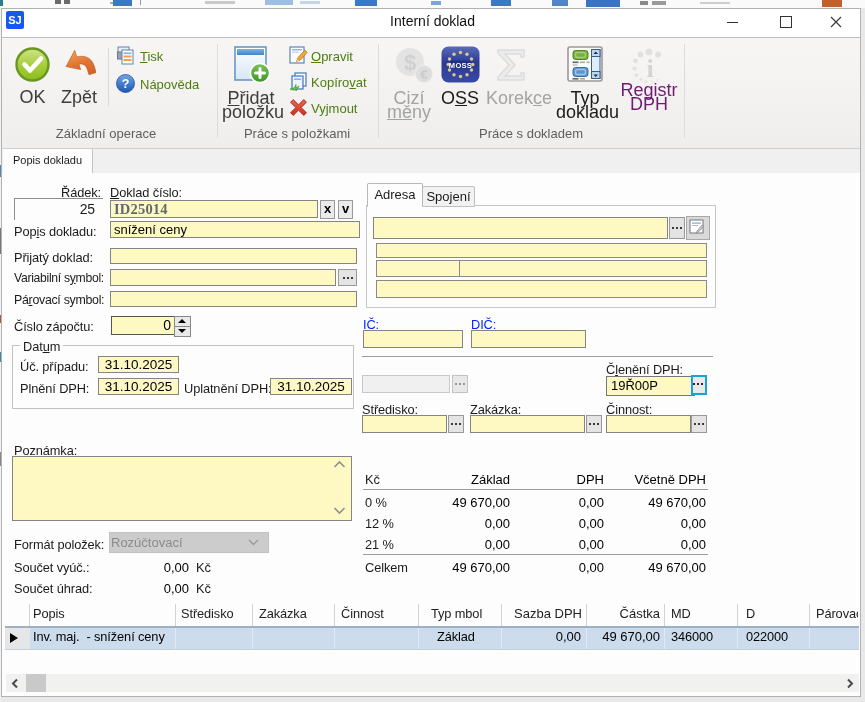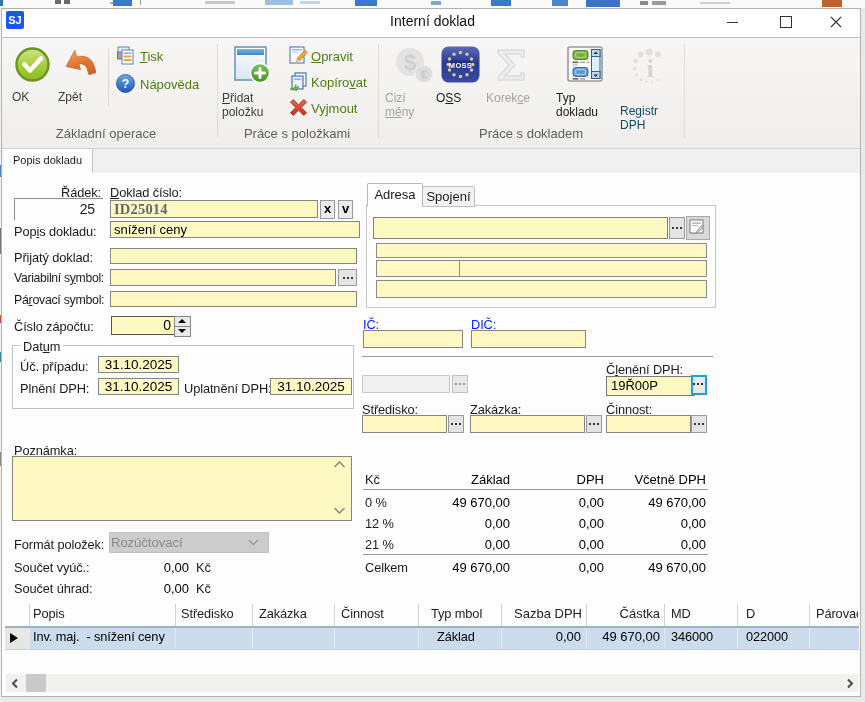--- a/index.html
+++ b/index.html
@@ -3,21 +3,21 @@
 <style>
 html,body{margin:0;padding:0}
 body{width:865px;height:702px;position:relative;overflow:hidden;background:#e9e9e9;
  font-family:"Liberation Sans",sans-serif;-webkit-font-smoothing:antialiased}
 .ab{position:absolute}
 .lb{position:absolute;font-size:12.8px;letter-spacing:-0.1px;color:#1b1b1b;white-space:nowrap}
 .inp{position:absolute;background:#fef9c3;border:1px solid #848484}
 .btn{position:absolute;background:#e9e9e9;border:1px solid #999;}
 .dots::after{content:"";position:absolute;left:50%;top:50%;width:2px;height:2px;margin-left:-1px;margin-top:-1px;background:#3a3a3a;box-shadow:-4px 0 #3a3a3a,4px 0 #3a3a3a}
 .dotsg::after{content:"";position:absolute;left:50%;top:50%;width:2px;height:2px;margin-left:-1px;margin-top:-1px;background:#9a9a9a;box-shadow:-4px 0 #9a9a9a,4px 0 #9a9a9a}
-.tlab{position:absolute;font-size:12px;color:#3d3d3d;line-height:14px;white-space:nowrap}
+.tlab{position:absolute;font-size:18px;color:#3d3d3d;text-align:center;line-height:14px;white-space:nowrap}
 .tsm{position:absolute;font-size:13px;color:#4d7c0f;white-space:nowrap}
 .glab{position:absolute;font-size:13px;color:#5e5e5e;text-align:center;white-space:nowrap}
 .vsep{position:absolute;width:1px;background:#dad9d7}
 .num{position:absolute;font-size:13px;color:#000;text-align:right;white-space:nowrap}
 u{text-decoration:underline}
 </style></head>
 <body>
 
 <div class="ab" style="left:0;top:0;width:865px;height:8px;background:#fafafa"></div>
 <div class="ab" style="left:0;top:0;width:3px;height:6px;background:#2c7d92"></div>
@@ -232,21 +232,21 @@
   <circle cx="6.5" cy="14" r="2.4"></circle>
       <circle cx="5.5" cy="21.5" r="2"></circle>
       <circle cx="7.5" cy="28" r="1.7"></circle>
   <circle cx="12" cy="32.5" r="1.4"></circle>
       <circle cx="17" cy="34.5" r="1.2"></circle>
       <circle cx="23" cy="34.8" r="1"></circle>
       <circle cx="28.5" cy="33" r="0.9"></circle>
  </g>
  <text x="21" y="30" font-size="26" font-weight="bold" fill="#d4d4d4" text-anchor="middle" font-family="Liberation Serif">i</text>
 </svg>
-<div class="tlab" style="left:620px;top:104px;width:58px;color:#0c4a6e">Registr<br>DPH</div>
+<div class="tlab" style="left:620px;top:83px;width:58px;color:#701a75">Registr<br>DPH</div>
 <div class="glab" style="left:455px;top:126px;width:152px">Práce s dokladem</div>
 <div class="vsep" style="left:684px;top:44px;height:94px;background:#dddcda"></div>
 
 <div class="ab" style="left:2px;top:149px;width:858px;height:24px;background:#f0f0f0"></div>
 <div class="ab" style="left:3px;top:149px;width:89px;height:24px;background:#fdfdfd;border-right:1px solid #c4c4c4;font-size:11px;color:#1b1b1b;text-align:center;line-height:22px">Popis dokladu</div>
 
 <div class="lb" style="left:14px;top:185px;width:87px;text-align:right">Řádek:</div>
 <div class="lb" style="left:110px;top:185px"><u>D</u>oklad číslo:</div>
 <div class="ab" style="left:14px;top:198px;width:88px;height:21px;border-top:1px solid #8d8d8d;border-left:1px solid #8d8d8d"></div>
 <div class="lb" style="left:14px;top:201px;width:81px;text-align:right;font-size:14px">25</div>

